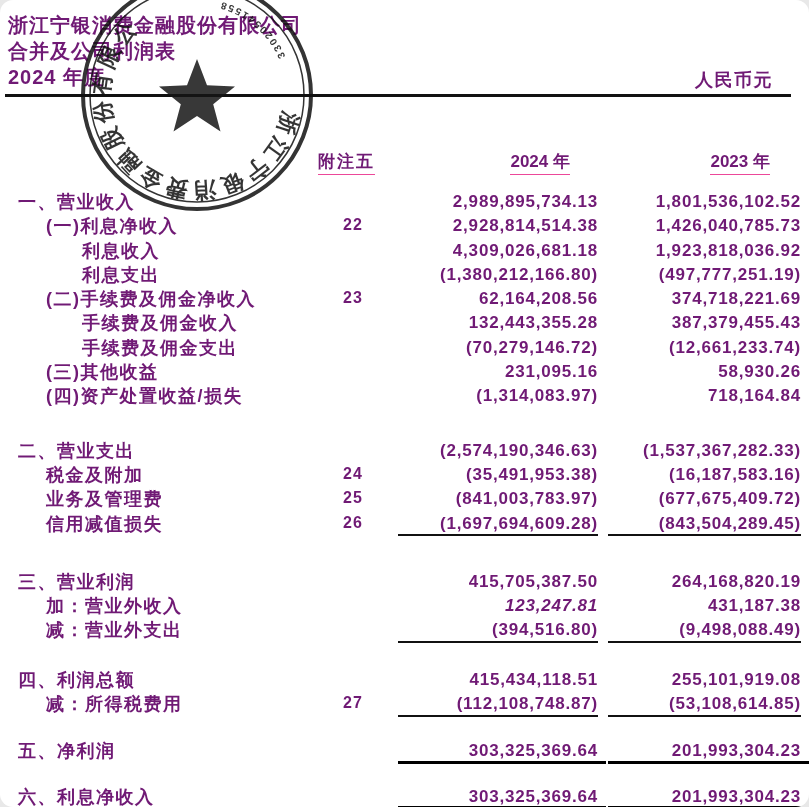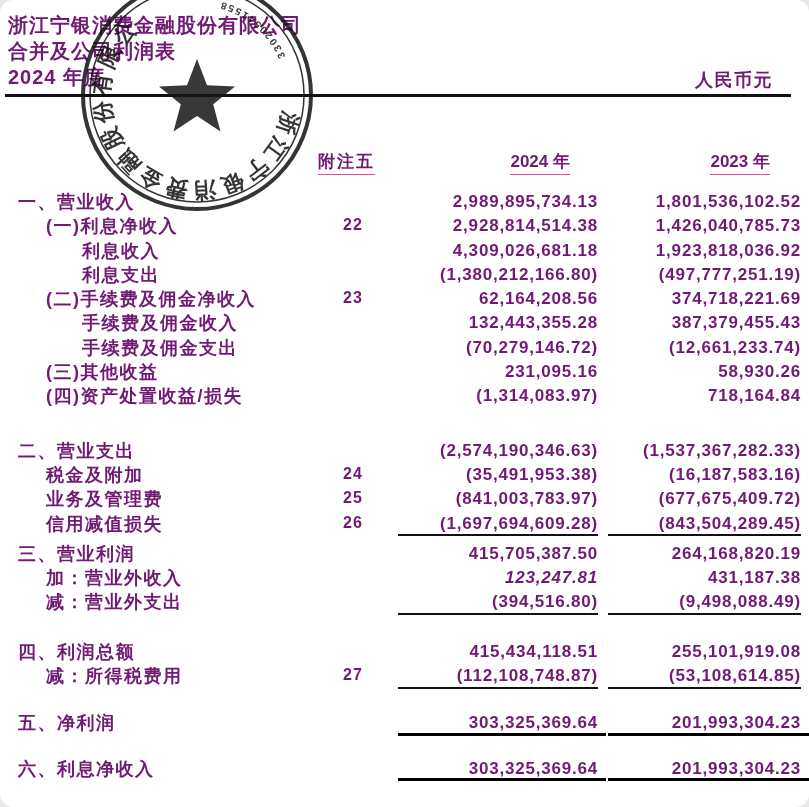--- a/index.html
+++ b/index.html
@@ -22,21 +22,21 @@
   
   .col-head { position:absolute; top:150px; font-size:17px; white-space:nowrap; }
   .col-head span { display:inline-block; border-bottom:1px solid #ec4899; padding-bottom:1px; }
   .ch-note  { left:318px; letter-spacing:2px; }
   .ch-2024  { left:506px; width:64px; text-align:right; }
   .ch-2023  { left:706px; width:64px; text-align:right; }
 
   
   .tbl { position:absolute; top:191px; left:0; width:809px; }
   .row { position:relative; height:24.3px; }
-  .g30 { margin-top:30px; } .g18 { margin-top:6px; }
+  .g30 { margin-top:30px; } .g18 { margin-top:34px; }
   .g25 { margin-top:25px; } .g23 { margin-top:23px; } .g21 { margin-top:21px; }
   .lbl { position:absolute; left:18px; top:0; font-size:18px; letter-spacing:1.5px; white-space:nowrap; line-height:22px; }
   .i1 .lbl { left:46px; }
   .i2 .lbl { left:82px; }
   .note { position:absolute; left:343px; top:1px; font-size:16px; letter-spacing:1px; }
   .v { position:absolute; top:0; text-align:right; font-size:17px; letter-spacing:0.8px; line-height:22px; white-space:nowrap; }
   .v24 { left:398px; width:200px; }
   .v23 { left:608px; width:193px; }
   .rule-s .v { border-bottom:2.5px solid #111; height:21.8px; }
   .rule-t .v { border-bottom:3.5px solid #000; height:20.8px; }

